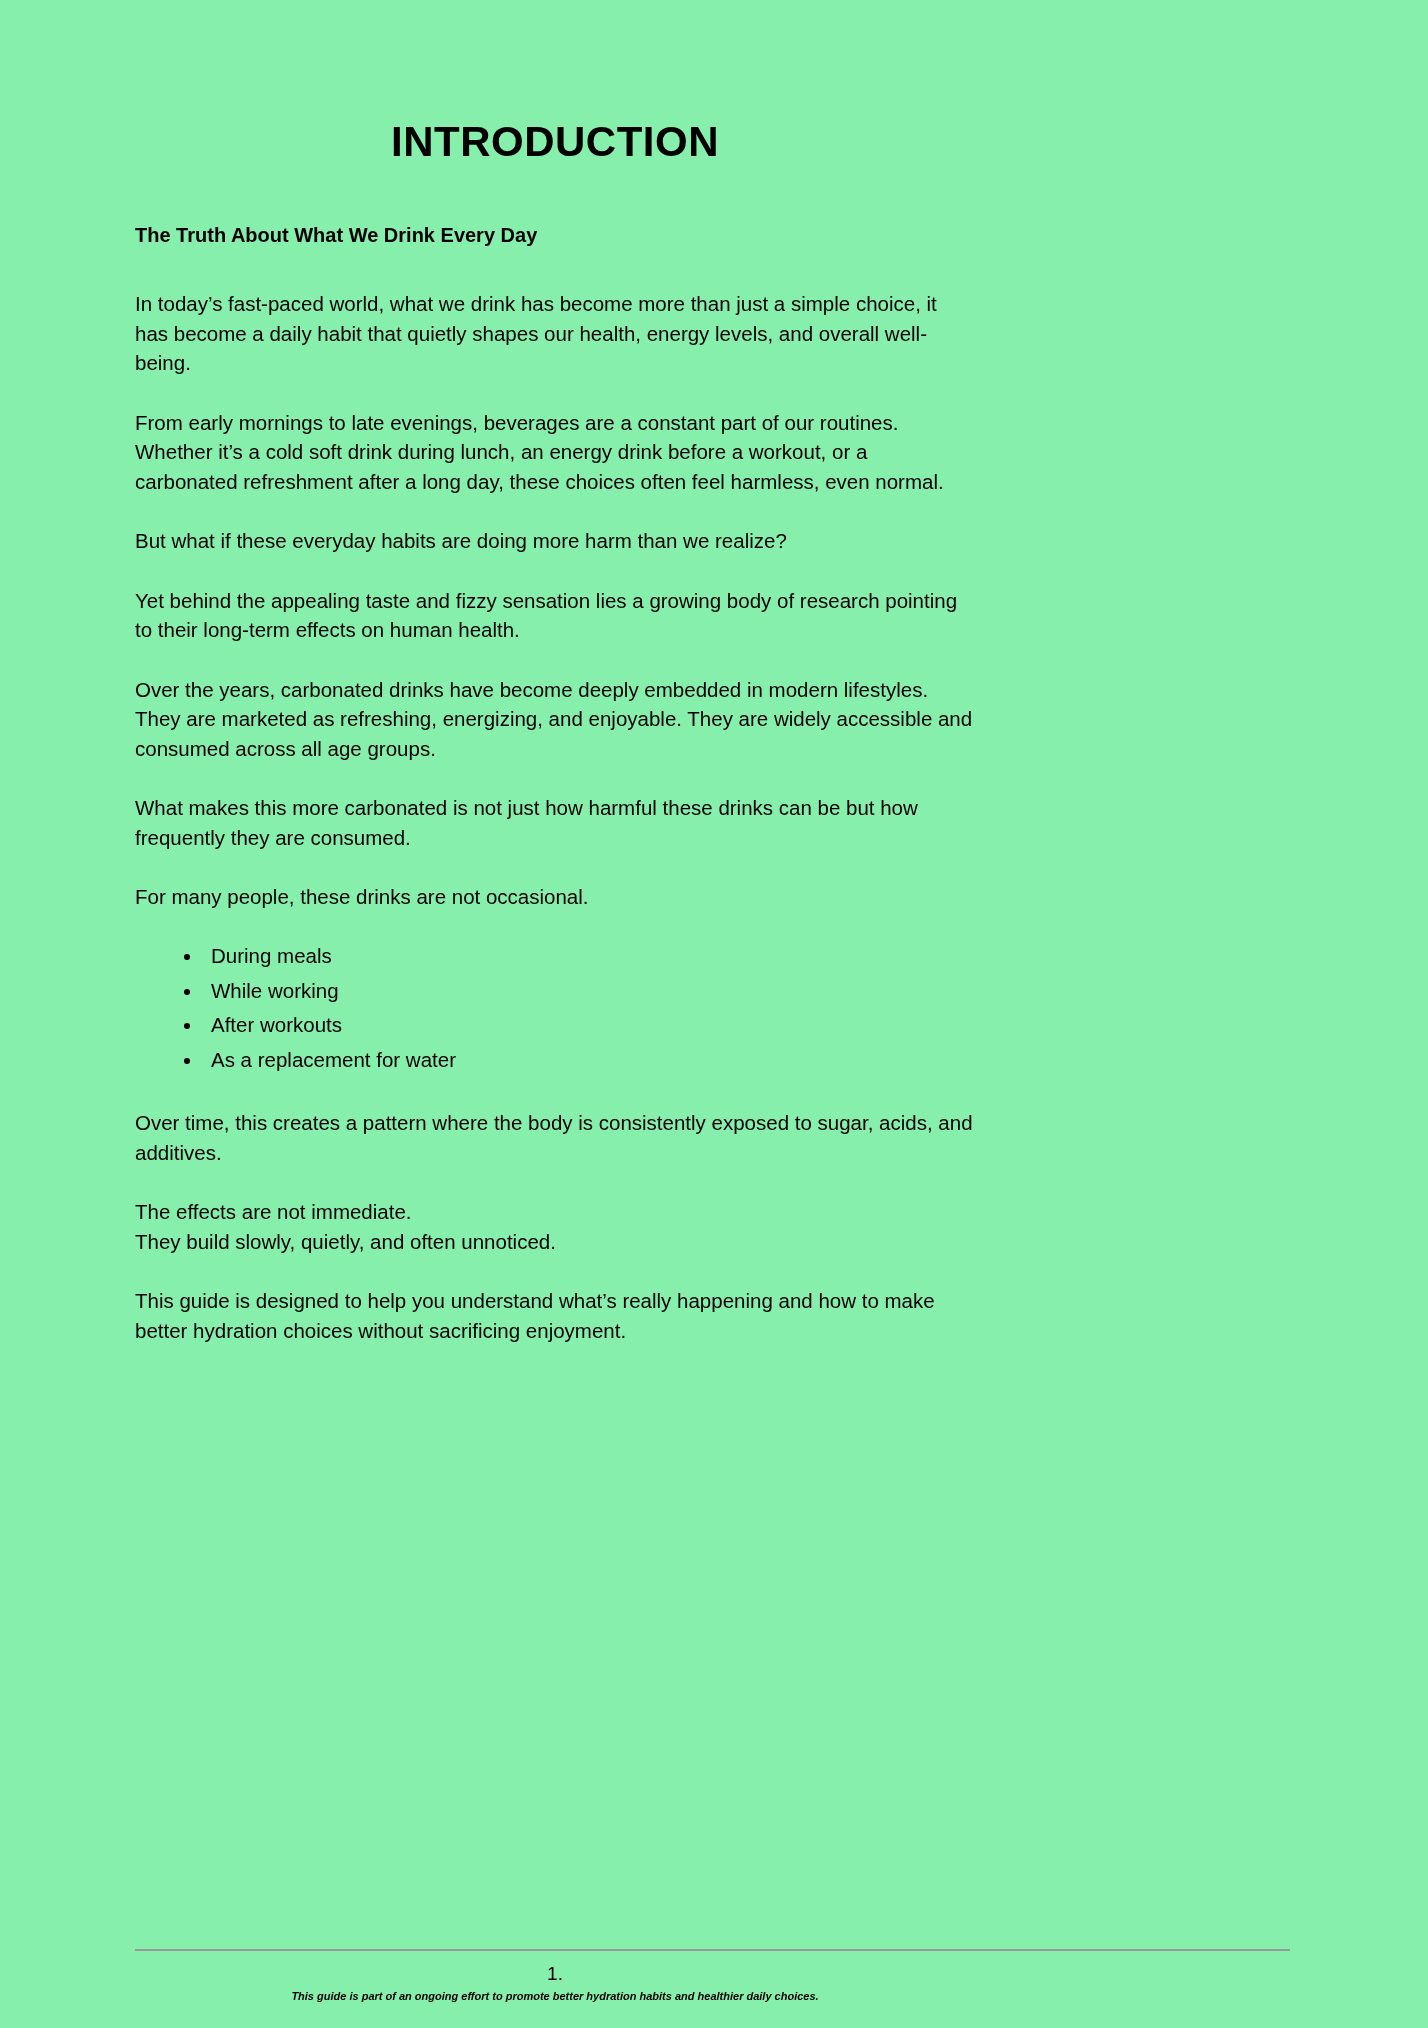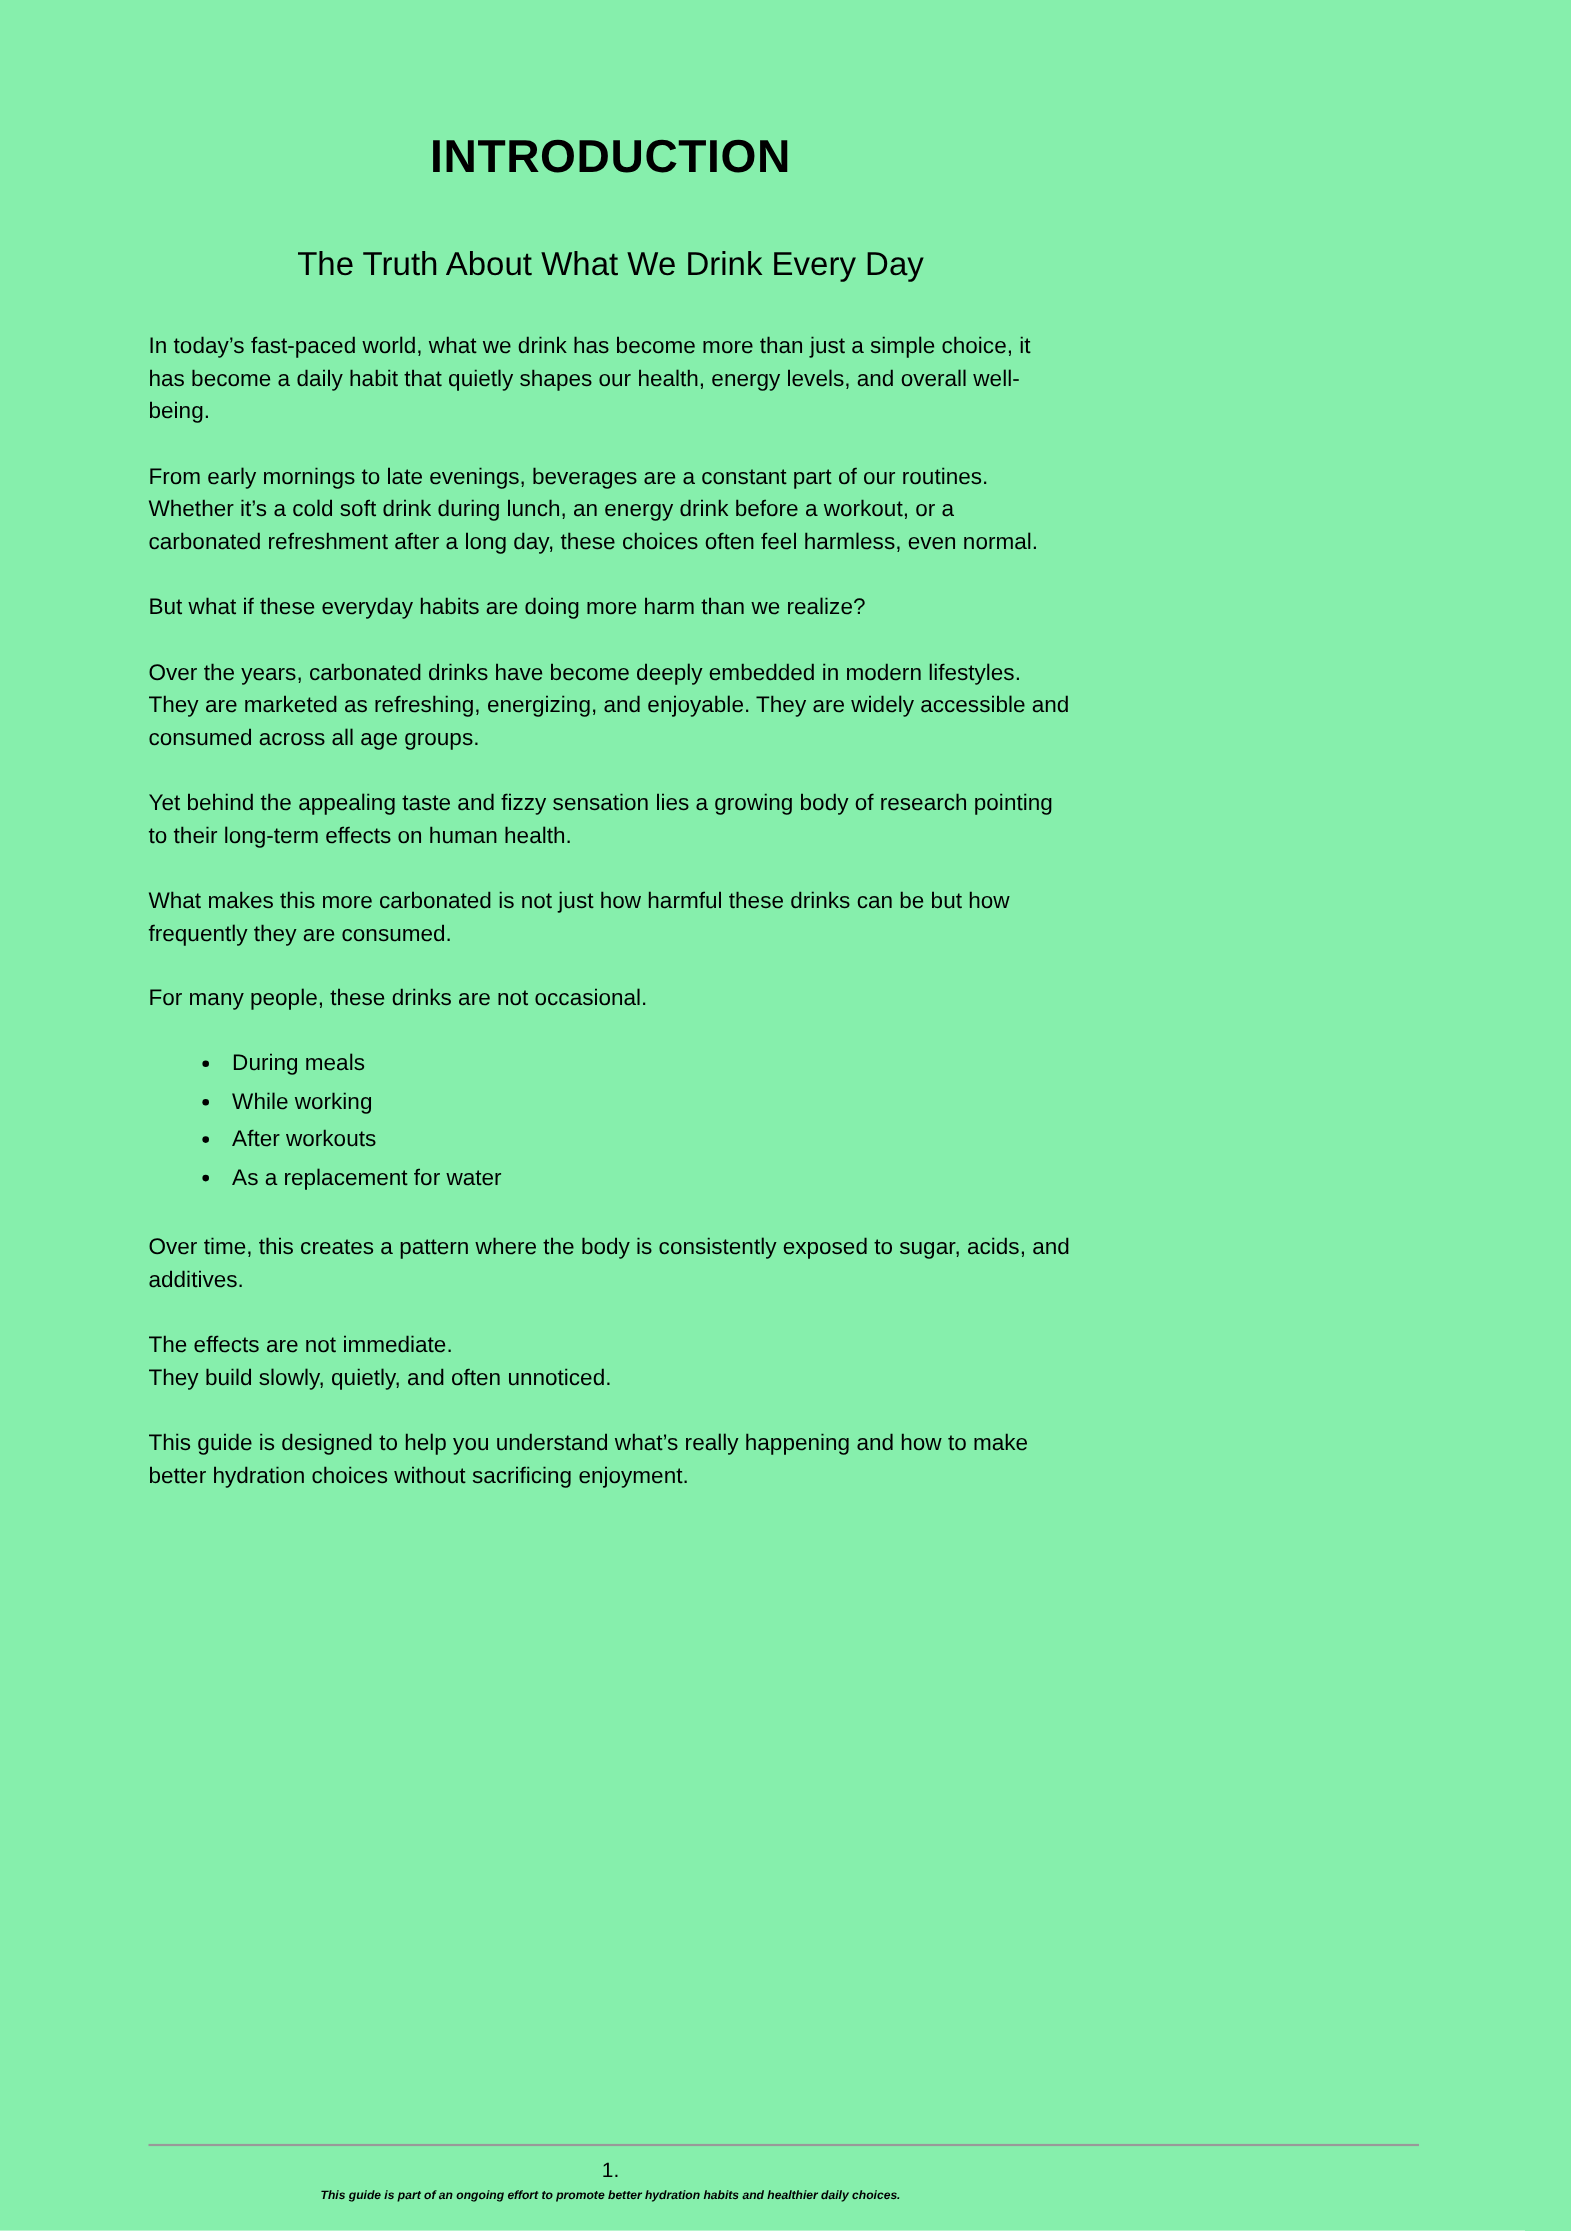--- a/index.html
+++ b/index.html
@@ -21,23 +21,22 @@
     width: 975px; 
   }
   .doc-title {
     font-size: 42px;
     font-weight: 700;
     letter-spacing: 0.5px;
     text-align: center;
     margin: 0 0 58px 0;
   }
   .doc-subtitle {
-    font-size: 30px;
-    font-weight: 400;
-    text-align: center;
+    font-size: 20px;
+    font-weight: 700;
     margin: 0 0 42px 0;
   }
   .para {
     font-size: 20.5px;
     line-height: 1.44;
     margin: 0 0 30px 0;
   }
   .callout {
     display: flex;
     align-items: center;
@@ -105,23 +104,23 @@
     <h1 class="doc-title">INTRODUCTION</h1>
 
     <h2 class="doc-subtitle">The Truth About What We Drink Every Day</h2>
 
     <p class="para">In today’s fast-paced world, what we drink has become more than just a simple choice,  it has become a daily habit that quietly shapes our health, energy levels, and overall well-being.</p>
 
     <p class="para">From early mornings to late evenings, beverages are a constant part of our routines. Whether it’s a cold soft drink during lunch, an energy drink before a workout, or a carbonated refreshment after a long day, these choices often feel harmless, even normal.</p>
 
     <p class="para">But what if these everyday habits are doing more harm than we realize?</p>
 
+    <p class="para">Yet behind the appealing taste and fizzy sensation lies a growing body of research pointing to their long-term effects on human health.</p>
+
     <p class="para">Over the years, carbonated drinks have become deeply embedded in modern lifestyles. They are marketed as refreshing, energizing, and enjoyable. They are widely accessible and consumed across all age groups.</p>
-
-    <p class="para">Yet behind the appealing taste and fizzy sensation lies a growing body of research pointing to their long-term effects on human health.</p>
 
     <p class="para">What makes this more carbonated is not just how harmful these drinks can be but how frequently they are consumed.</p>
 
     <p class="para">For many people, these drinks are not occasional.</p>
 
 
     <ul class="bullets">
       <li>During meals</li>
       <li>While working</li>
       <li>After workouts</li>

